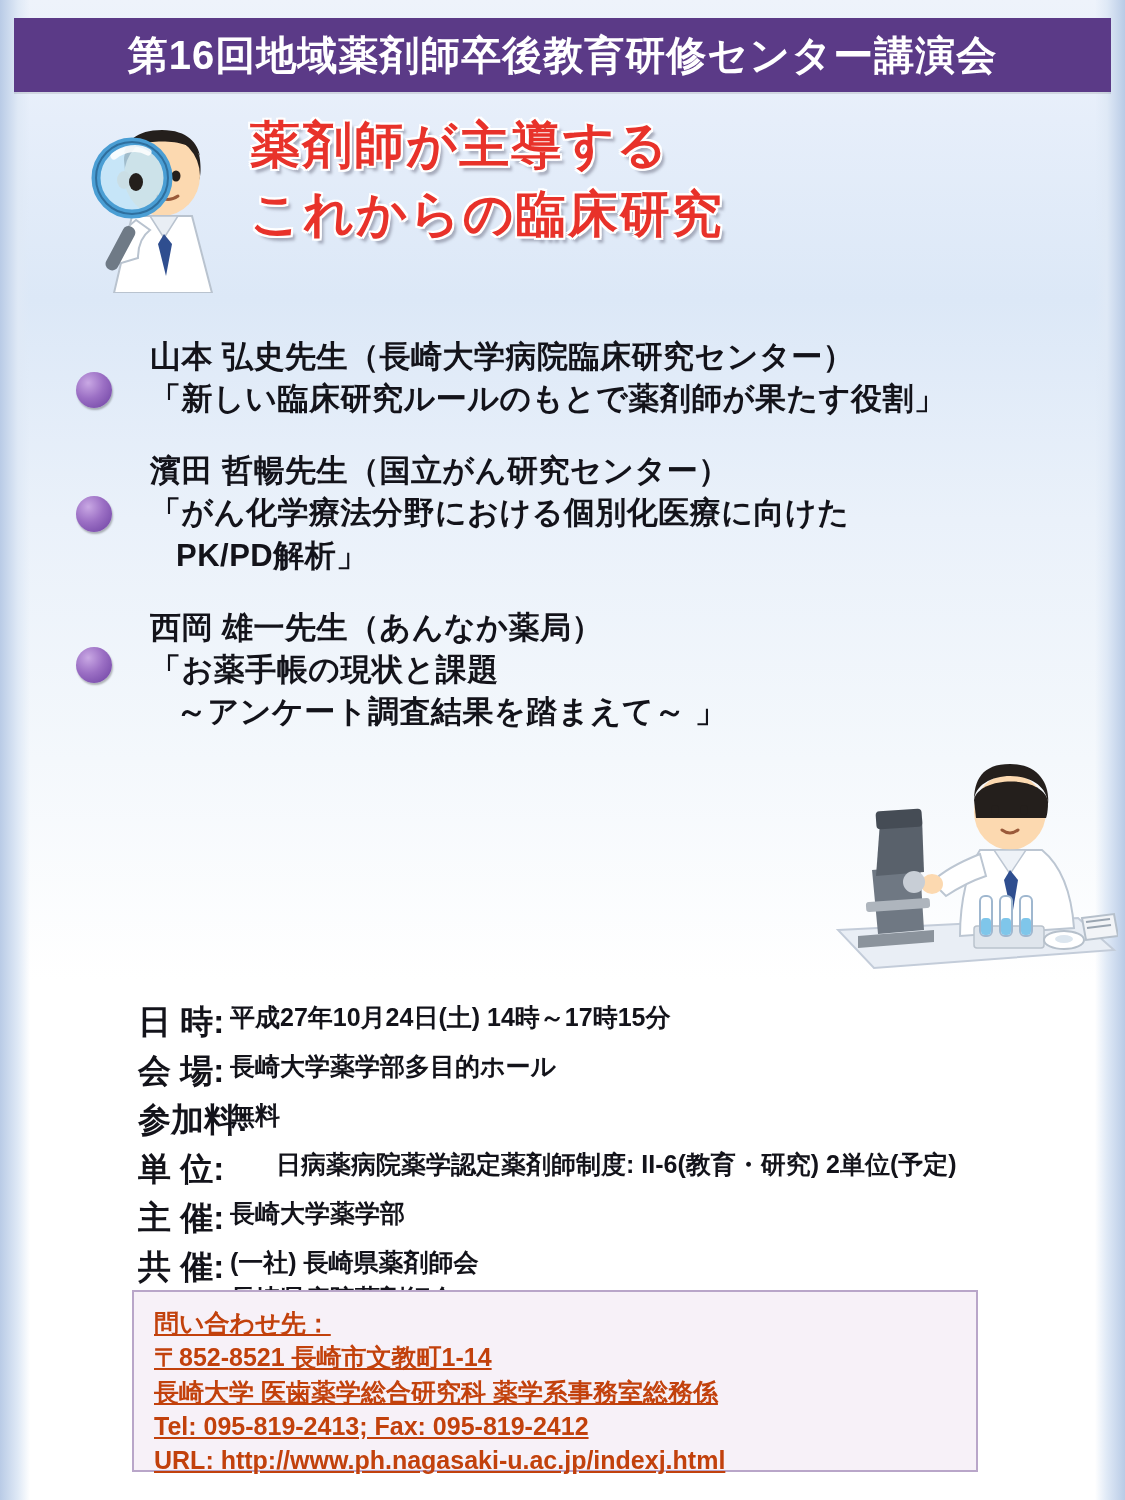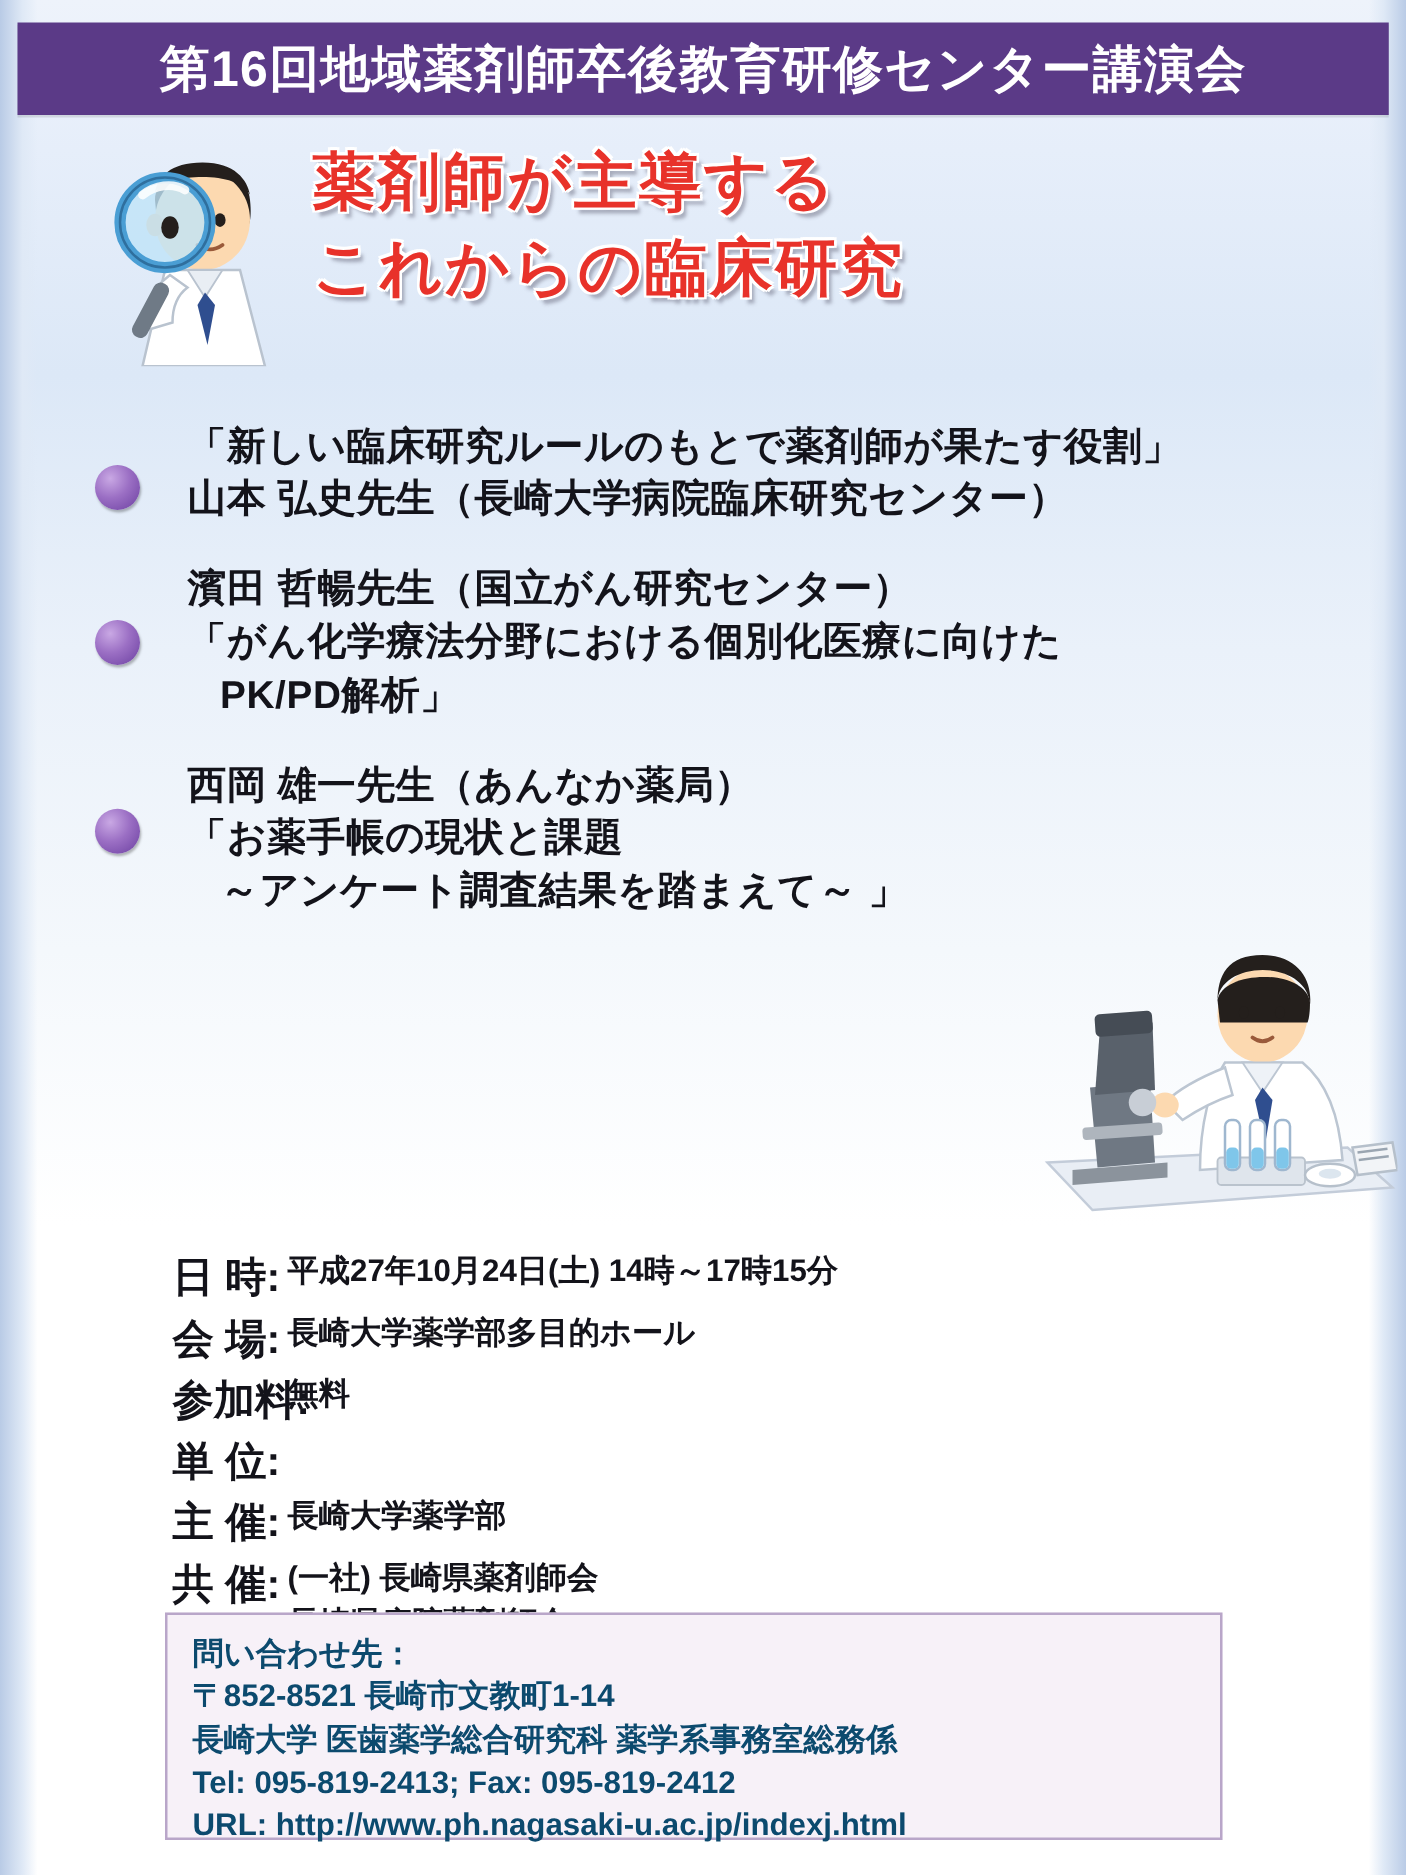--- a/index.html
+++ b/index.html
@@ -146,23 +146,24 @@
     width: 846px;
     height: 182px;
     border: 2px solid #b9a6c9;
     background: #f7f1f8;
     padding: 14px 20px 0 20px;
     box-sizing: border-box;
   }
   .contact div {
     font-size: 25px;
     font-weight: bold;
-    color: #0c4a6e;
+    color: #c2410c;
     line-height: 1.37;
     white-space: nowrap;
+    text-decoration: underline;
   }
 </style>
 </head>
 <body>
 
 <div class="poster">
 
   <div class="side-band-left"></div>
   <div class="side-band-right"></div>
 
@@ -205,22 +206,22 @@
 
   <div class="headline">
     <div class="line line1">薬剤師が主導する</div>
     <div class="line line2">これからの臨床研究</div>
   </div>
 
   <div class="lectures">
 
     <div class="lecture lecture-1">
       <div class="bullet"></div>
+      <div class="lect-line">山本 弘史先生（長崎大学病院臨床研究センター）</div>
       <div class="lect-line">「新しい臨床研究ルールのもとで薬剤師が果たす役割」</div>
-      <div class="lect-line">山本 弘史先生（長崎大学病院臨床研究センター）</div>
     </div>
 
     <div class="lecture lecture-2">
       <div class="bullet"></div>
       <div class="lect-line">濱田 哲暢先生（国立がん研究センター）</div>
       <div class="lect-line">「がん化学療法分野における個別化医療に向けた</div>
       <div class="lect-line indent">PK/PD解析」</div>
     </div>
 
 
@@ -288,20 +289,21 @@
       <div class="dlabel">会 場:</div>
       <div class="dval">長崎大学薬学部多目的ホール</div>
     </div>
     <div class="drow">
       <div class="dlabel">参加料:</div>
       <div class="dval">無料</div>
     </div>
     <div class="drow">
       <div class="dlabel">単 位:</div>
       <div class="dval">
+        <span class="sub">日病薬病院薬学認定薬剤師制度: II-6(教育・研究) 2単位(予定)</span>
       </div>
     </div>
     <div class="drow">
       <div class="dlabel">主 催:</div>
       <div class="dval">長崎大学薬学部</div>
     </div>
     <div class="drow">
       <div class="dlabel">共 催:</div>
       <div class="dval">
         <span class="sub0">(一社) 長崎県薬剤師会</span>

